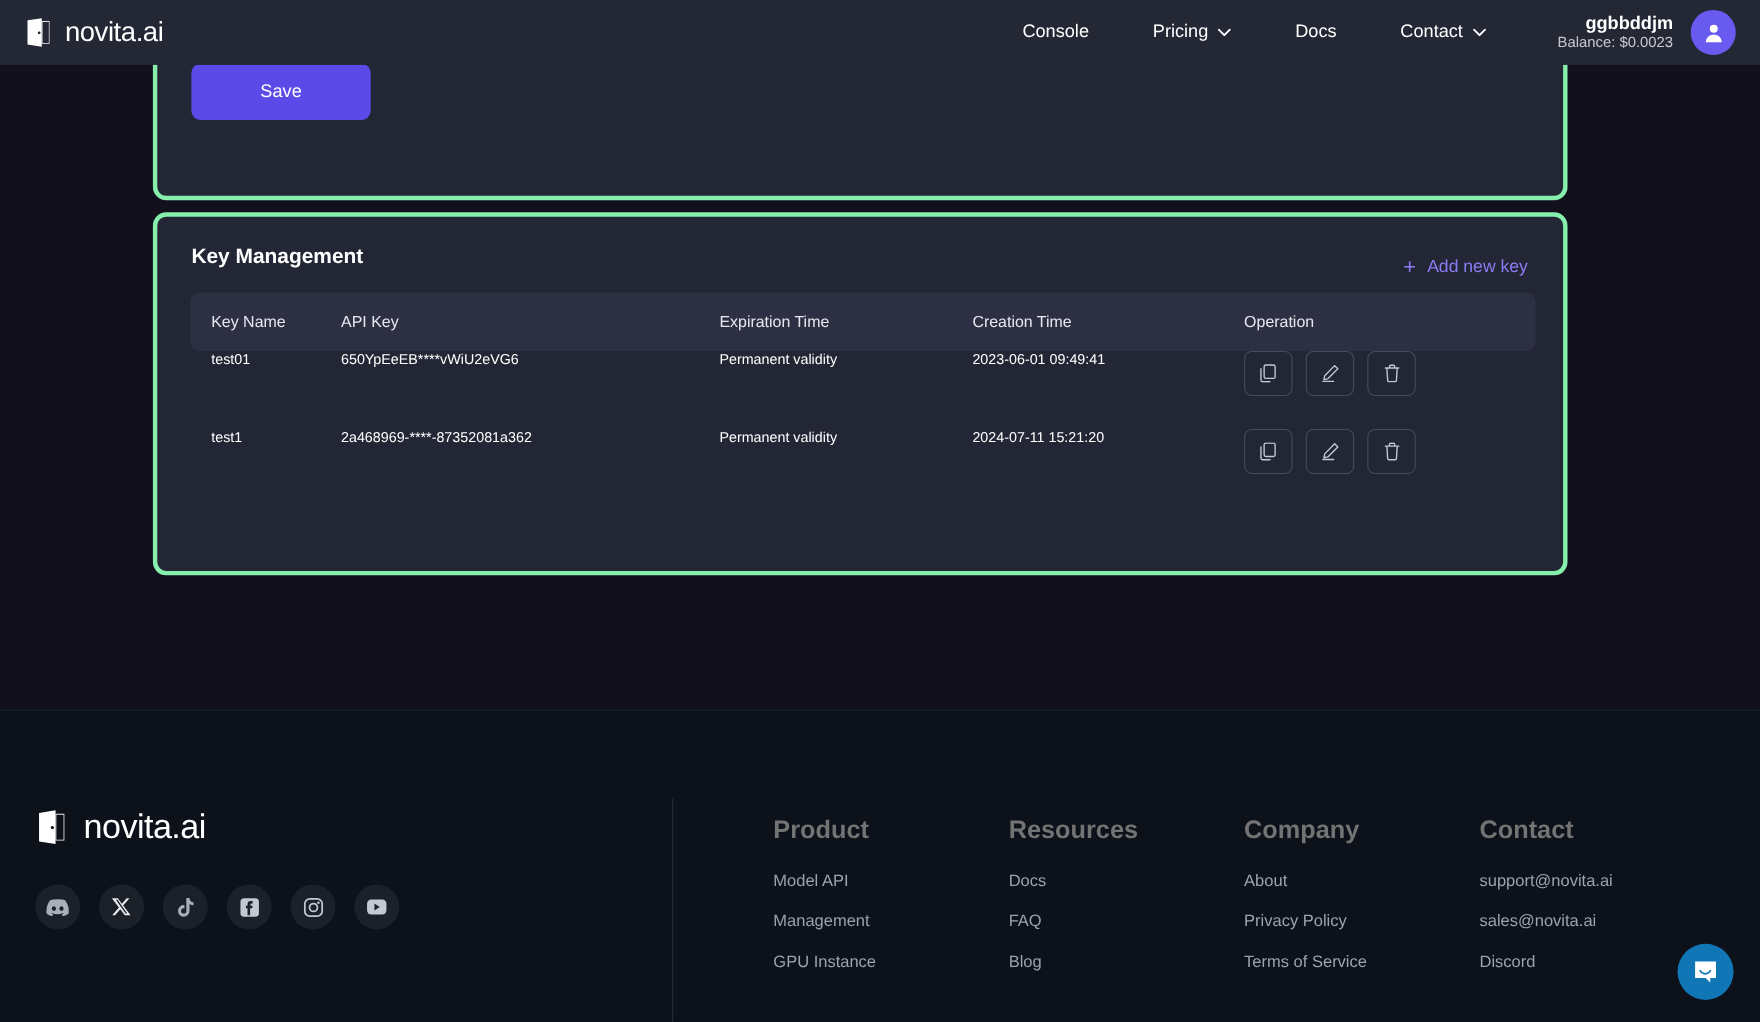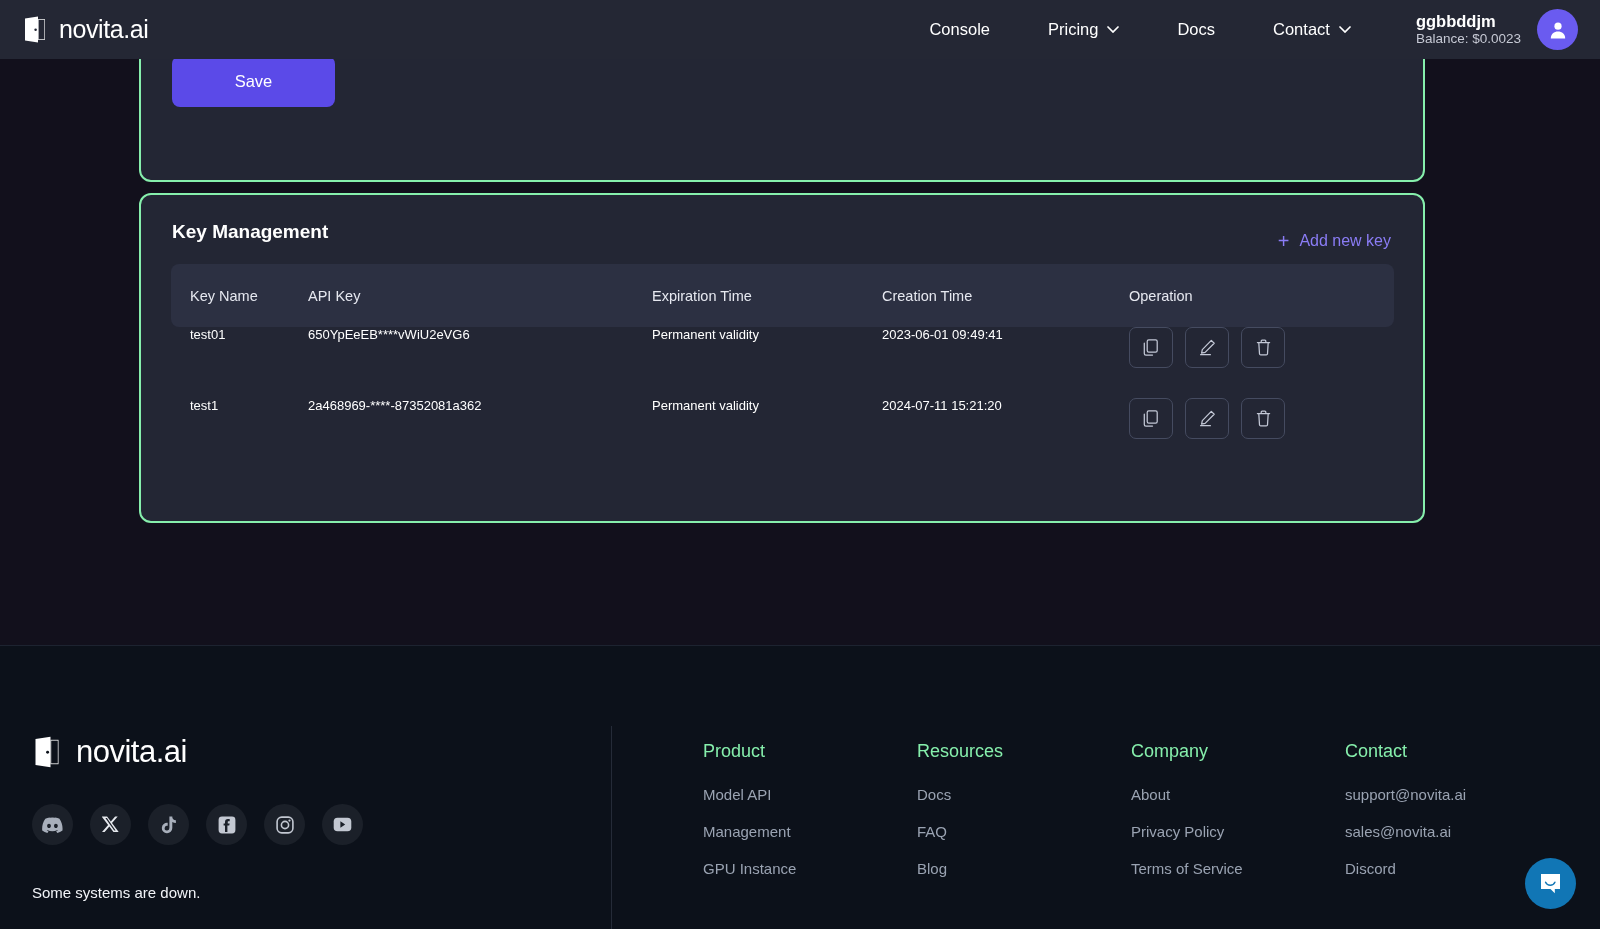--- a/index.html
+++ b/index.html
@@ -23,34 +23,34 @@
   .brand-mark { width: 26px; height: 27px; display: block; }
   .brand-text { color: #ffffff; font-size: 25px; letter-spacing: -0.4px; font-weight: 400; }
 
   .nav-right { display: flex; align-items: center; gap: 12px; }
   .nav-link {
     color: #ffffff; font-size: 16.5px; padding: 0 23px; cursor: pointer;
     display: flex; align-items: center; gap: 9px; white-space: nowrap;
   }
   .chev { display: inline-block; width: 12px; height: 7px; }
   .account { display: flex; align-items: center; gap: 16px; margin-left: 30px; }
-  .acct-txt { text-align: left; line-height: 1.25; }
+  .acct-txt { text-align: right; line-height: 1.25; }
   .acct-name { color: #ffffff; font-size: 16.5px; font-weight: bold; }
   .acct-bal { color: #c6c9d4; font-size: 13.5px; }
   .avatar {
     width: 41px; height: 41px; border-radius: 50%; background: #6a5bf0;
     display: flex; align-items: center; justify-content: center; cursor: pointer;
   }
 
   
   .content { position: absolute; top: 59px; left: 0; width: 1600px; height: 586px; background: #12101c; }
 
   .card {
     position: absolute; left: 139px; width: 1286px;
-    background: #232634; border: 2px solid #86efac; border-radius: 12px;
+    background: #232634; border: 4px solid #86efac; border-radius: 12px;
   }
   #card-settings { top: -36px; height: 159px; }
   #card-keys { top: 134px; height: 330px; text-decoration: underline; }
 
   .partial-input {
     position: absolute; left: 31px; top: 0px; width: 474px; height: 12px;
     border: 1px solid #4a4f63; border-top: none;
     border-radius: 0 0 7px 7px; background: transparent;
   }
   .partial-button {
@@ -69,21 +69,21 @@
     color: #ffffff; font-size: 19px; font-weight: bold;
   }
   .add-key {
     position: absolute; right: 32px; top: 36px;
     color: #8a7cf5; font-size: 16px; display: flex; align-items: center; gap: 10px; cursor: pointer;
   }
   .plus-icon { font-size: 20px; line-height: 1; display: inline-block; }
 
   .table { position: absolute; left: 30px; top: 69px; width: 1223px; }
   .thead {
-    display: flex; height: 63px; align-items: center;
+    display: flex; height: 53px; align-items: center;
     background: #2c3042; border-radius: 8px; color: #e6e8f0; font-size: 14.5px;
   }
   .tr {
     display: flex; height: 71px; align-items: flex-start; color: #ffffff; font-size: 13px;
   }
   .c-name { width: 137px; padding-left: 19px; }
   .c-key  { width: 344px; }
   .c-exp  { width: 230px; }
   .c-crt  { width: 245px; }
   .c-op   { flex: 1; display: flex; align-items: center; gap: 12px; padding-left: 2px; }
@@ -107,21 +107,21 @@
   .soc {
     width: 41px; height: 41px; border-radius: 50%; background: #1b2029;
     display: flex; align-items: center; justify-content: center; cursor: pointer;
   }
   .status-txt { color: #f2f4f8; font-size: 15px; margin-top: 39px; }
 
   .f-divider { position: absolute; left: 611px; top: 80px; width: 1px; height: 204px; background: #252b38; }
 
   .f-cols { position: absolute; left: 703px; top: 95px; display: flex; gap: 0px; }
   .f-col { width: 214px; }
-  .f-col-title { color: #86efac; font-size: 18px; font-weight: normal; margin-bottom: 24px; }
+  .f-col-title { color: #737373; font-size: 23px; font-weight: bold; margin-bottom: 24px; }
   .f-link { color: #9aa3b2; font-size: 15px; margin-bottom: 20px; cursor: pointer; display: block; }
 
   .intercom {
     position: absolute; right: 24px; bottom: 20px;
     width: 51px; height: 51px; border-radius: 50%; background: #1176b5;
     display: flex; align-items: center; justify-content: center; cursor: pointer; z-index: 60;
   }
 </style>
 </head>
 <body>
@@ -301,21 +301,20 @@
           </svg>
         </div>
         <div class="soc">
           <svg width="19" height="15" viewBox="0 0 19 15">
             <rect x="0.7" y="0.7" width="17.6" height="13.6" rx="3.8" fill="#c3c8d2"></rect>
             <path d="M7.4 4.3 L12.2 7.5 L7.4 10.7 Z" fill="#1b2029"></path>
           </svg>
         </div>
       </div>
 
-      <div class="status-txt">Some systems are down.</div>
     </div>
 
     <div class="f-divider"></div>
 
     <div class="f-cols">
       <div class="f-col">
         <div class="f-col-title">Product</div>
         <a class="f-link">Model API</a>
         <a class="f-link">Management</a>
         <a class="f-link">GPU Instance</a>

